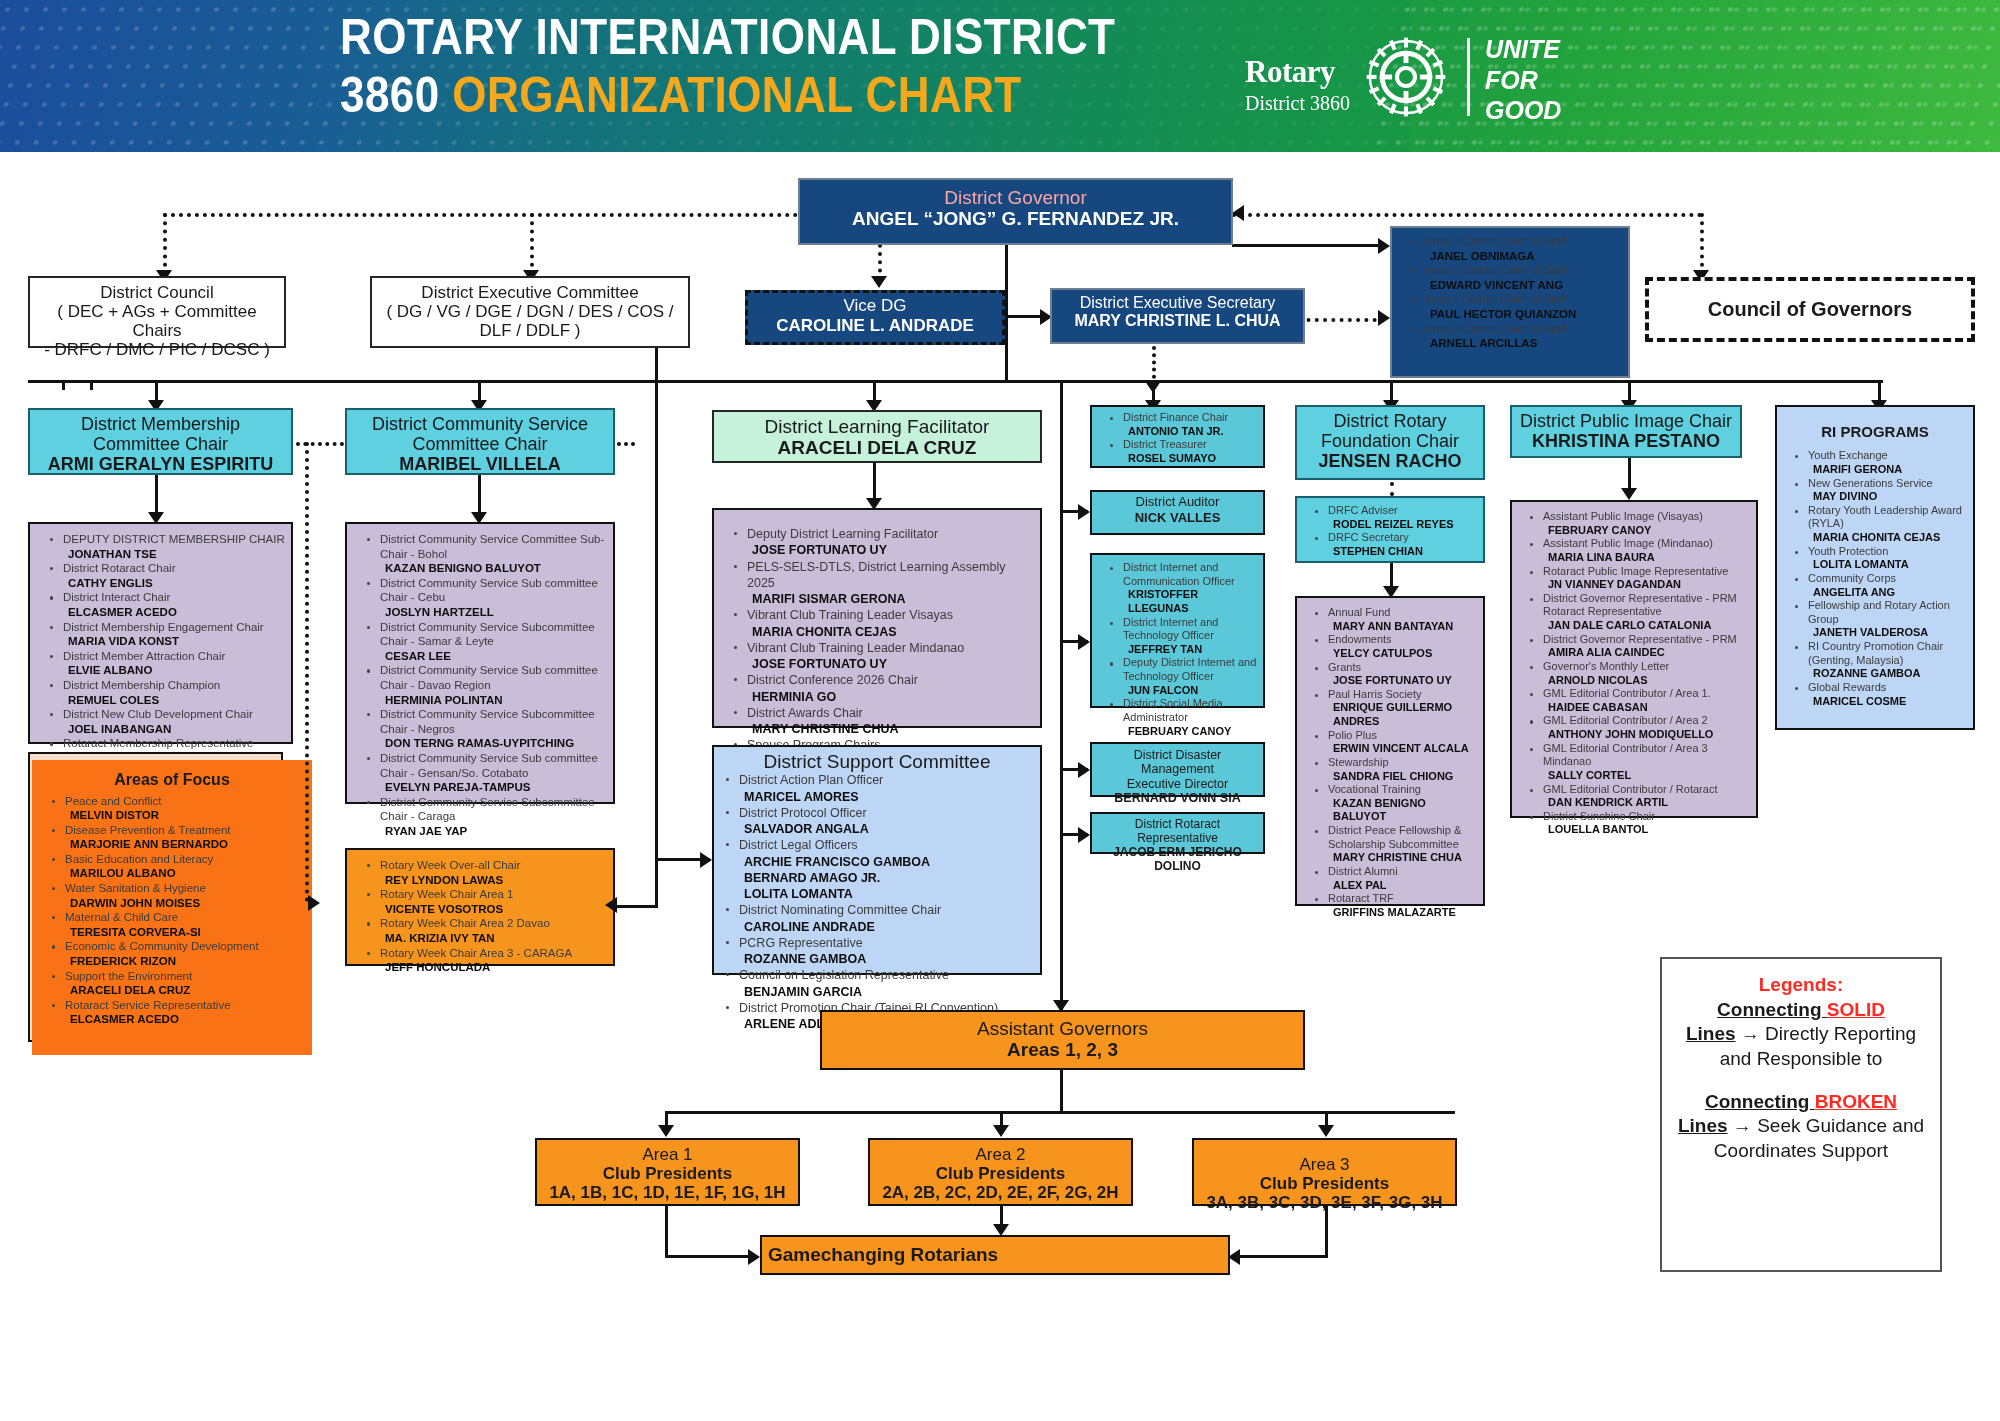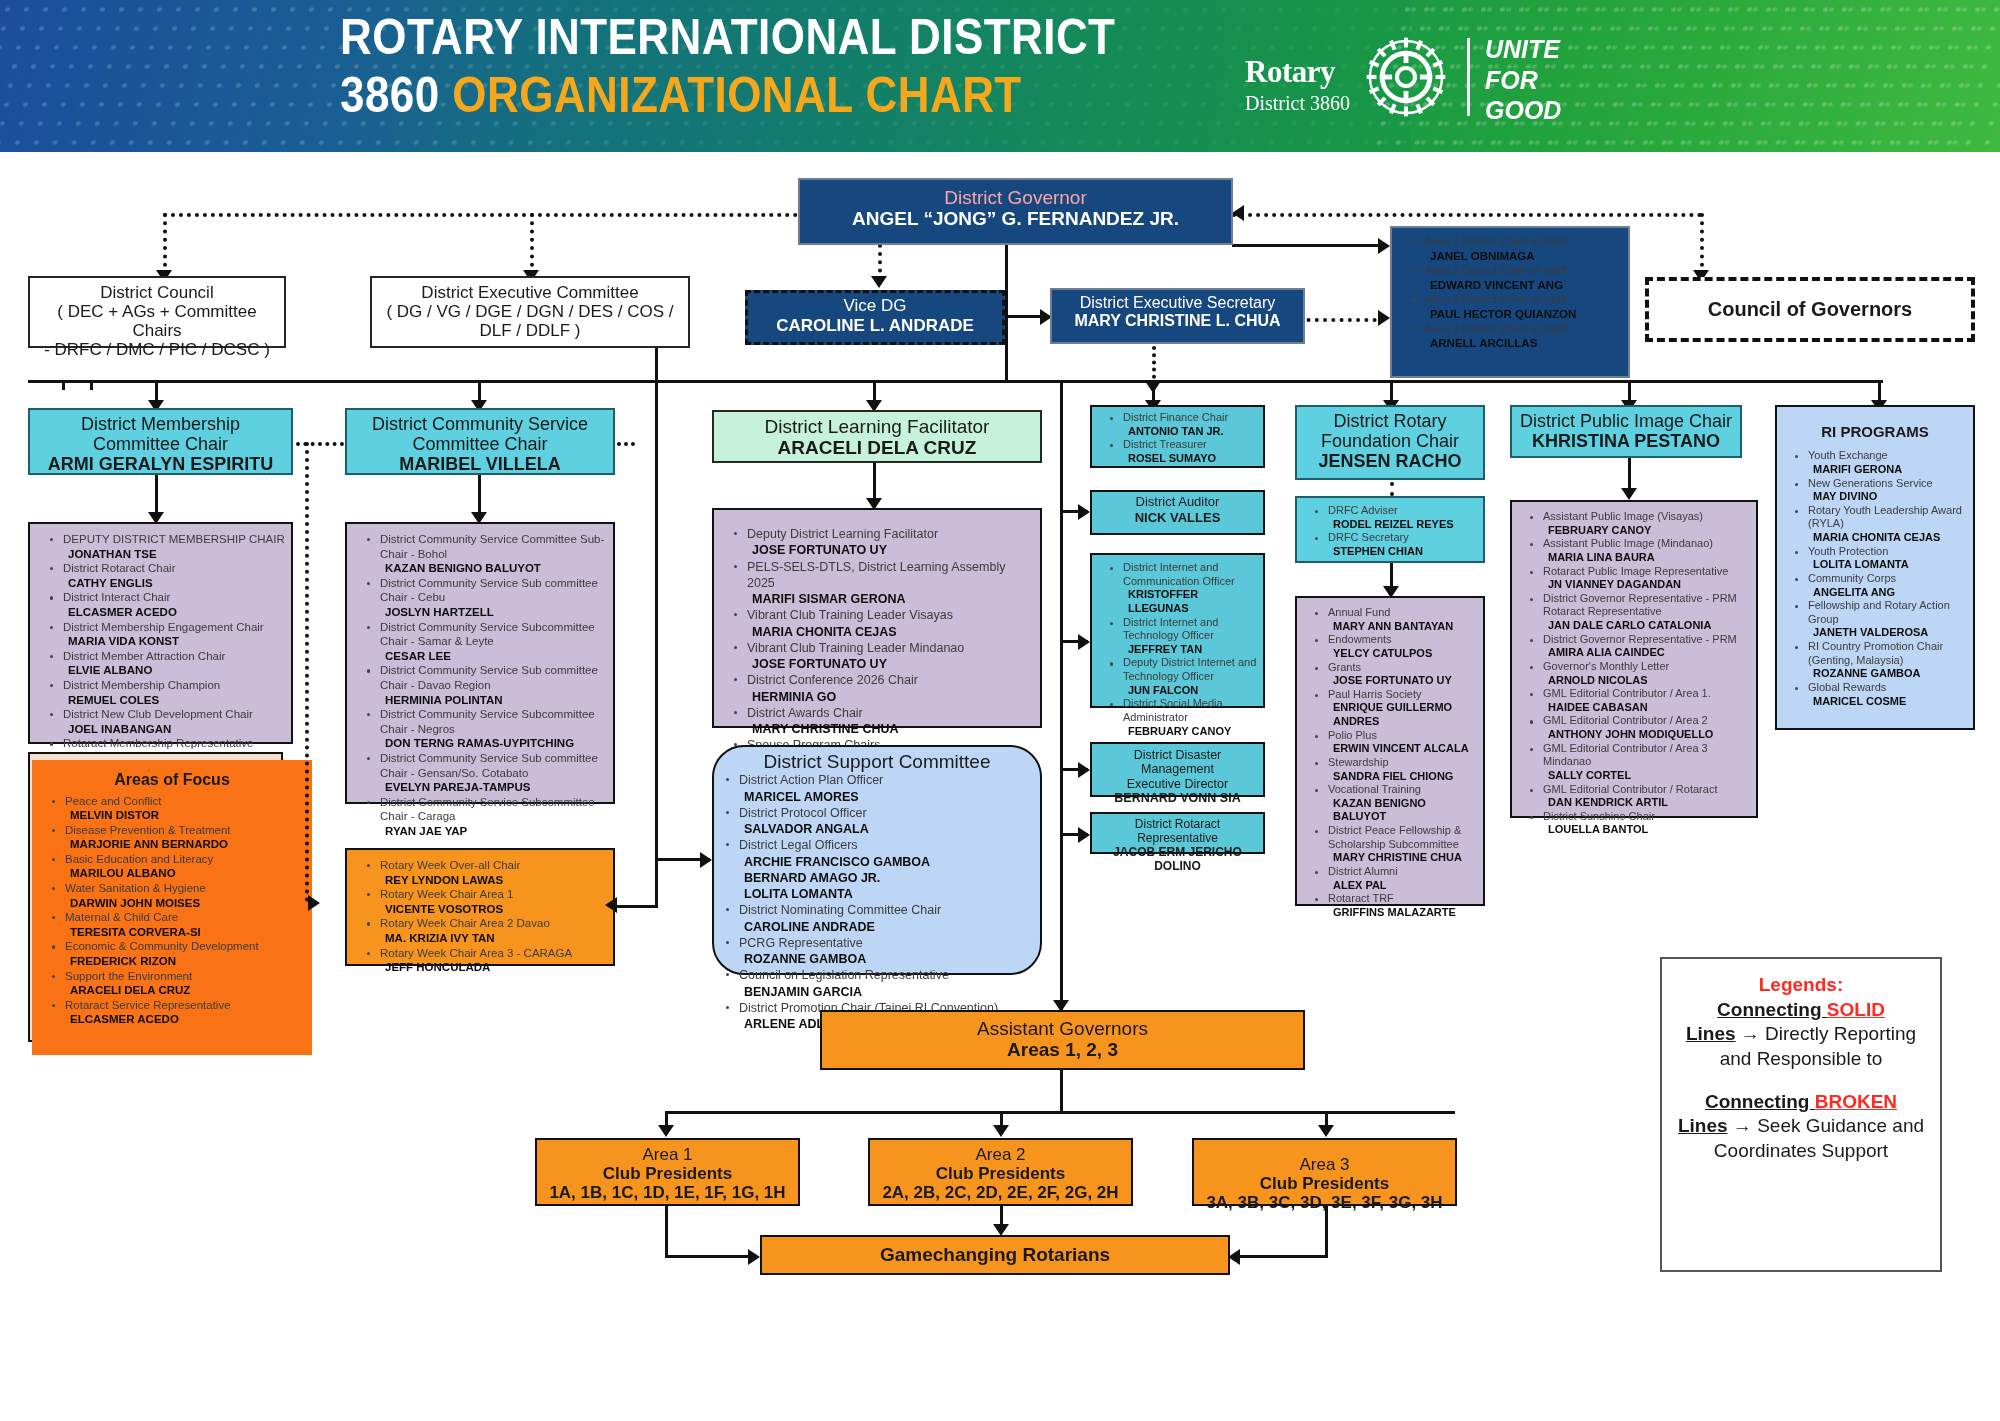--- a/index.html
+++ b/index.html
@@ -337,21 +337,21 @@
   <ul class="li big" id="dlf-list">
       <li><span>Deputy District Learning Facilitator</span><b>JOSE FORTUNATO UY</b></li>
       <li><span>PELS-SELS-DTLS, District Learning Assembly 2025</span><b>MARIFI SISMAR GERONA</b></li>
       <li><span>Vibrant Club Training Leader Visayas</span><b>MARIA CHONITA CEJAS</b></li>
       <li><span>Vibrant Club Training Leader Mindanao</span><b>JOSE FORTUNATO UY</b></li>
       <li><span>District Conference 2026 Chair</span><b>HERMINIA GO</b></li>
       <li><span>District Awards Chair</span><b>MARY CHRISTINE CHUA</b></li>
       <li><span>Spouse Program Chairs</span><b>MARIA REGINA FERNANDEZ</b></li>
     </ul>
 </div>
-<div class="abs box lblue" style="left:712px;top:745px;width:330px;height:230px;padding:4px 6px;border-radius:32px;">
+<div class="abs box lblue" style="left:712px;top:745px;width:330px;height:230px;padding:4px 6px;">
   <div class="ctitle" style="font-size:19px;">District Support Committee</div>
   <ul class="li big" id="sc-list" style="padding-left:6px;">
       <li><span>District Action Plan Officer</span><b>MARICEL AMORES</b></li>
       <li><span>District Protocol Officer</span><b>SALVADOR ANGALA</b></li>
       <li><span>District Legal Officers</span><b>ARCHIE FRANCISCO GAMBOA<br>BERNARD AMAGO JR.<br>LOLITA LOMANTA</b></li>
       <li><span>District Nominating Committee Chair</span><b>CAROLINE ANDRADE</b></li>
       <li><span>PCRG Representative</span><b>ROZANNE GAMBOA</b></li>
       <li><span>Council on Legislation Representative</span><b>BENJAMIN GARCIA</b></li>
       <li><span>District Promotion Chair (Taipei RI Convention)</span><b>ARLENE ADLAWAN</b></li>
     </ul>
@@ -499,21 +499,21 @@
 
 <div class="ln vl abs" style="left:665px;top:1206px;height:52px;"></div>
 <div class="ln hl abs" style="left:665px;top:1255px;width:90px;"></div>
 <div class="arrow-r abs" style="left:748px;top:1249px;"></div>
 <div class="ln vl abs" style="left:1000px;top:1206px;height:25px;"></div>
 <div class="arrow-d abs" style="left:993px;top:1224px;"></div>
 <div class="ln vl abs" style="left:1325px;top:1206px;height:52px;"></div>
 <div class="ln hl abs" style="left:1240px;top:1255px;width:88px;"></div>
 <div class="arrow-l abs" style="left:1228px;top:1249px;"></div>
 
-<div class="abs box orange" style="left:760px;top:1235px;width:470px;height:40px;display:flex;align-items:center;justify-content:center;">
+<div class="abs box orange" style="left:760px;top:1235px;width:470px;height:40px;display:flex;align-items:center;justify-content:flex-start;">
   <div class="cname" style="font-size:19px;">Gamechanging Rotarians</div>
 </div>
 
 <div id="legend" class="abs">
   <div class="lg red">Legends:</div>
   <div class="lg">
     <span class="bb u">Connecting </span><span class="red u">SOLID</span><br>
     <span class="bb u">Lines</span><span> → Directly Reporting and Responsible to</span>
   </div>
   <div style="height:18px;"></div>

